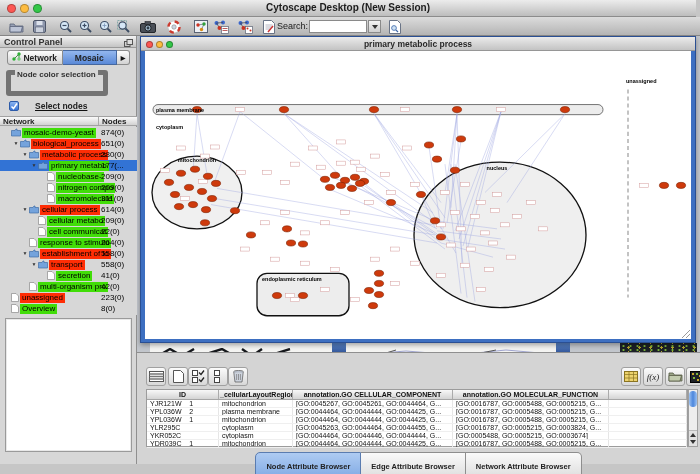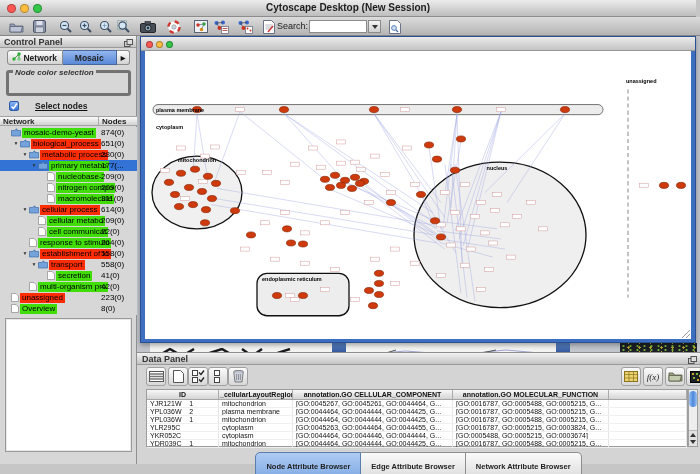--- a/index.html
+++ b/index.html
@@ -34,21 +34,21 @@
  background:linear-gradient(#f2f2f2,#c4c4c4);border-bottom:1px solid #9a9a9a;
  font-size:9px;font-weight:bold;color:#333;padding-left:4px;line-height:12px;}
 .float-ic{position:absolute;right:3px;top:2px;}
 .cp-tabs{position:absolute;left:7px;top:14px;width:123px;height:15px;display:flex;}
 .seg{flex:1;display:flex;align-items:center;justify-content:center;gap:2px;
  background:linear-gradient(#fdfdfd,#d2d2d2);border:1px solid #8b8b8b;border-left-width:0;
  font-size:8.5px;font-weight:bold;color:#222;padding:0;font-family:"Liberation Sans",sans-serif;}
 .seg.first{border-left-width:1px;border-radius:3px 0 0 3px;}
 .seg.active{background:linear-gradient(#93b7ee,#5a89d8);border-color:#46689f;}
 .seg.arrow{flex:0 0 13px;border-radius:0 3px 3px 0;font-size:6px;color:#111;}
-.groupbox{position:absolute;left:6px;top:34px;width:125px;height:26px;border:3px solid #737373;border-radius:3px;font-style:italic;}
+.groupbox{position:absolute;left:6px;top:34px;width:102px;height:26px;border:5px solid #737373;border-radius:3px;}
 .gb-legend{position:absolute;left:4px;top:-5px;background:#d7d7d7;padding:0 2px;font-size:8px;font-weight:bold;color:#333;}
 .dropdown{position:absolute;left:4px;top:6px;width:115px;height:15px;background:linear-gradient(#fff,#e4e4e4);
  border:1px solid #9a9a9a;border-radius:3px;display:flex;align-items:center;}
 .dd-val{flex:1;font-size:8.5px;padding-left:6px;color:#111;white-space:nowrap;overflow:hidden;}
 .dd-btn{width:12px;height:13px;margin-right:1px;border-radius:2px;background:linear-gradient(#a8c8f4,#4f82d8);
  display:flex;flex-direction:column;align-items:center;justify-content:center;gap:1px;}
 .dd-btn i{width:0;height:0;border-left:3px solid transparent;border-right:3px solid transparent;}
 .dd-btn i.up{border-bottom:3px solid #fff;}
 .dd-btn i.down{border-top:3px solid #fff;}
 .cb-row{position:absolute;left:9px;top:65px;display:flex;align-items:flex-start;gap:16px;text-decoration:underline;}
@@ -494,20 +494,21 @@
       <div class="frag blue" style="left:419px"></div>
       <div class="frag speckle" style="left:483px;width:77px"></div>
     </div>
     <div class="net-window">
       <div class="net-titlebar">
         <div class="nlights">
           <span class="nlight" style="background:#fc5753"></span>
           <span class="nlight" style="background:#fdbc40"></span>
           <span class="nlight" style="background:#33c748"></span>
         </div>
+        <span class="net-title">primary metabolic process</span>
       </div>
       <div class="net-canvas">
         <svg class="main" id="netsvg" viewBox="0 0 546 285" preserveAspectRatio="none">
             <rect x="8" y="53" width="450" height="10" rx="5" fill="#ececec" stroke="#555" stroke-width="0.8"></rect>
             <ellipse cx="52" cy="140" rx="45" ry="36" fill="#f0f0f0" stroke="#111" stroke-width="1.3"></ellipse>
             <ellipse cx="355" cy="182" rx="86" ry="72" fill="#efefef" stroke="#111" stroke-width="1.3"></ellipse>
             <rect x="112" y="220" width="92" height="42" rx="10" fill="#ededed" stroke="#111" stroke-width="1.3"></rect>
             <line x1="483" y1="38" x2="483" y2="244" stroke="#888" stroke-width="1" stroke-dasharray="4 3"></line>
             <line x1="52" y1="62" x2="48" y2="120" stroke="#9aa3e0" stroke-width="0.7" opacity="0.55"></line>
             <line x1="52" y1="62" x2="62" y2="122" stroke="#9aa3e0" stroke-width="0.7" opacity="0.55"></line>
@@ -671,27 +672,20 @@
             <text x="481" y="32" text-anchor="start" font-size="5.5" font-weight="bold" fill="#000">unassigned</text>
           </svg>
         <svg class="grip" width="12" height="12">
             <path d="M11 3L3 11M11 7L7 11M11 11h0" stroke="#9a9a9a" stroke-width="1"></path>
           </svg>
       </div>
     </div>
   </div>
 
   <div class="data-panel">
-    <div class="dp-header">
-      <span>Data Panel</span>
-      <span class="float-ic"><svg width="9" height="8">
-            <rect x="0.5" y="2.5" width="5.5" height="5" fill="none" stroke="#555"></rect>
-            <rect x="3" y="0.5" width="5.5" height="5" fill="#ddd" stroke="#555"></rect>
-          </svg></span>
-    </div>
     <div class="dp-toolbar">
       <button class="dbtn" style="left:9px">
           <svg width="15" height="11">
             <rect x="0.5" y="0.5" width="14" height="10" fill="#fff" stroke="#555"></rect>
             <path d="M0.5 3h14M0.5 5.5h14M0.5 8h14" stroke="#777" stroke-width="1.4"></path>
           </svg>
         </button>
       <button class="dbtn" style="left:31px">
           <svg width="11" height="13">
             <path d="M0.5 0.5h7l3 3v9h-10z" fill="#fff" stroke="#555"></path>

